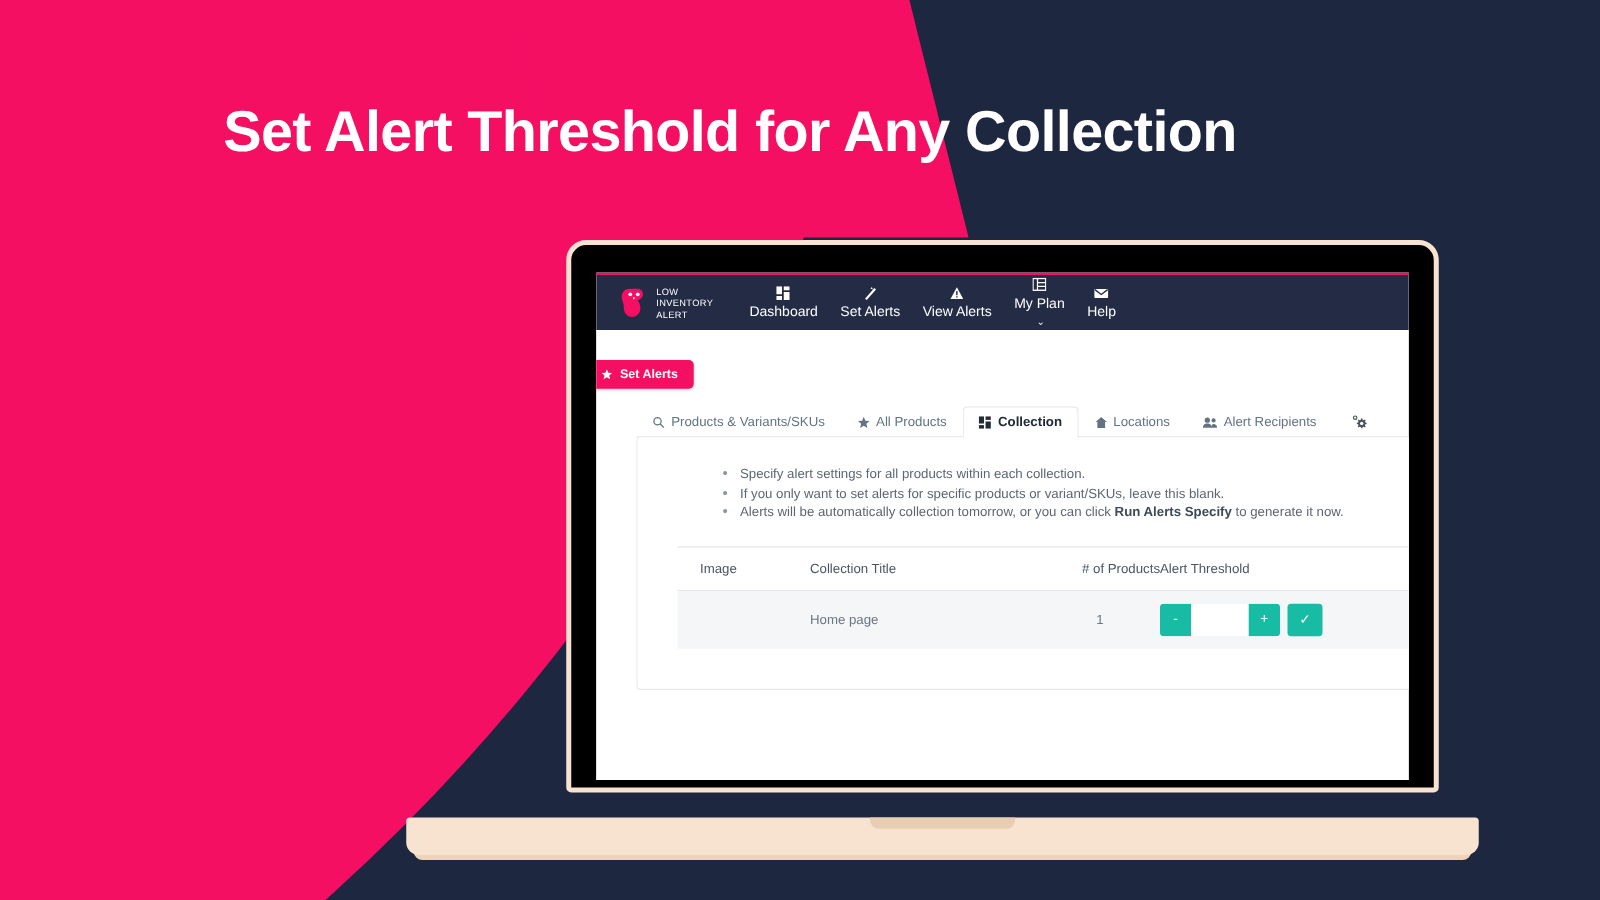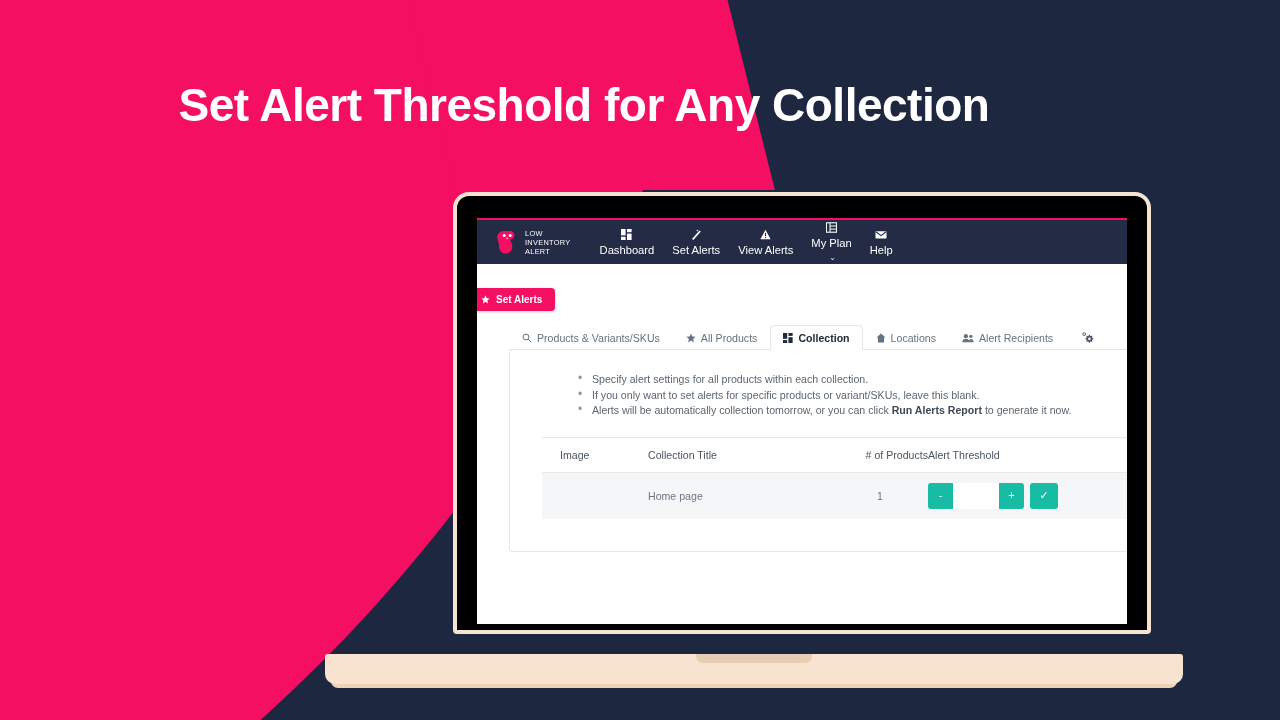--- a/index.html
+++ b/index.html
@@ -427,21 +427,21 @@
         <div class="card">
 
           <ul class="notes">
             <li>
               <span>Specify alert settings for all products within each collection.</span>
             </li>
             <li>
               <span>If you only want to set alerts for specific products or variant/SKUs, leave this blank.</span>
             </li>
             <li>
-              <span>Alerts will be automatically collection tomorrow, or you can click </span><b>Run Alerts Report</b><span> to generate it now.</span>
+              <span>Alerts will be automatically collection tomorrow, or you can click </span><b>Run Alerts Specify</b><span> to generate it now.</span>
             </li>
           </ul>
 
           <div class="table">
             <div class="thead">
               <div class="c-img">Image</div>
               <div class="c-title">Collection Title</div>
               <div class="c-count"># of Products</div>
               <div class="c-thr">Alert Threshold</div>
             </div>

